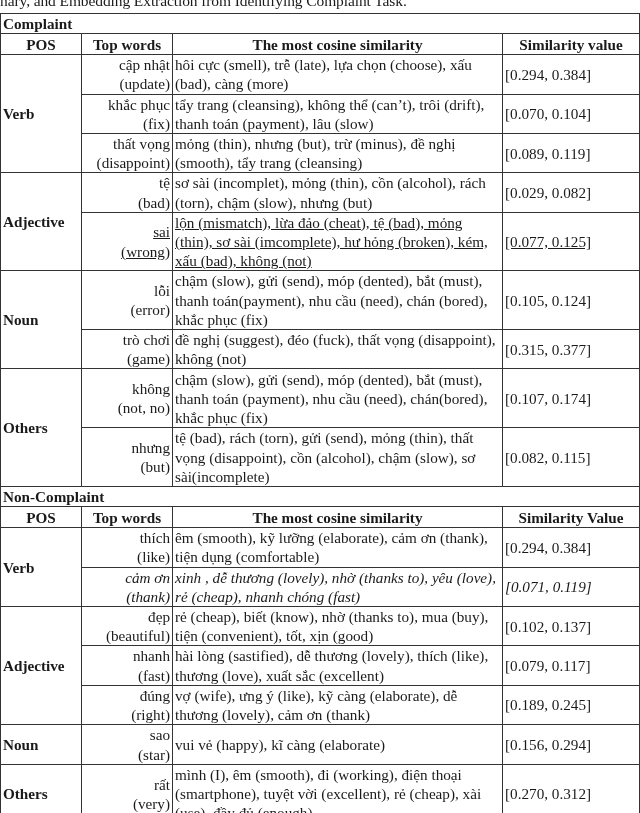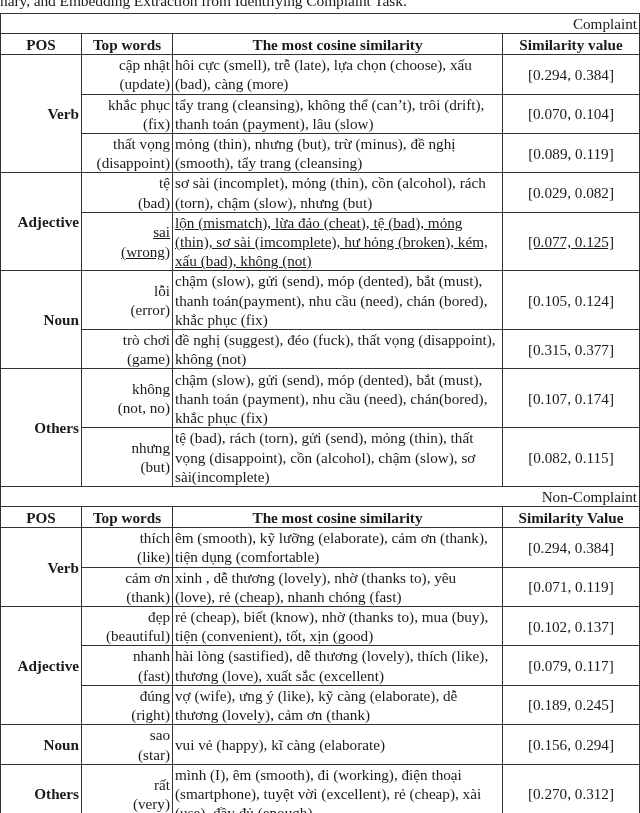--- a/index.html
+++ b/index.html
@@ -15,26 +15,26 @@
   }
   table.t {
     position:absolute; left:0; top:13px; width:639px;
     border-collapse:collapse; table-layout:fixed;
     font-family:"Liberation Serif",serif;
     font-size:15.2px; line-height:19.2px;
   }
   table.t td, table.t th {
     border:1.3px solid #333; padding:0 2px; vertical-align:middle;
   }
-  .sec { text-align:right; font-weight:normal; height:19px; }
+  .sec { text-align:left; font-weight:bold; height:19px; }
   .hdr th { font-weight:bold; text-align:center; height:20px; white-space:nowrap; }
-  .pos { text-align:right; font-weight:bold; }
+  .pos { text-align:left; font-weight:bold; }
   .top { text-align:right; }
   .cos { text-align:left; padding-left:2px;margin-left:34px; }
-  .val { text-align:center; white-space:nowrap; }
+  .val { white-space:nowrap; }
   col.c1 { width:81px; } col.c2 { width:91px; } col.c3 { width:330px; } col.c4 { width:137px; }
 </style>
 </head>
 <body>
 
 <div class="caption">nary, and Embedding Extraction from Identifying Complaint Task.</div>
 
 <table class="t" id="tbl">
   <colgroup>
       <col class="c1">
@@ -139,21 +139,21 @@
       </tr>
       <tr style="height: 38px;">
         <td rowspan="2" class="pos">Verb</td>
         <td class="top">
           <div>thích</div>
           <div>(like)</div>
         </td>
         <td class="cos">êm (smooth), kỹ lưỡng (elaborate), cảm ơn (thank), tiện dụng (comfortable)</td>
         <td class="val">[0.294, 0.384]</td>
       </tr>
-      <tr style="height: 39px;">
+      <tr style="height: 39px; font-style: italic;">
         <td class="top">
           <div>cảm ơn</div>
           <div>(thank)</div>
         </td>
         <td class="cos">xinh , dễ thương (lovely), nhờ (thanks to), yêu (love), rẻ (cheap), nhanh chóng (fast)</td>
         <td class="val">[0.071, 0.119]</td>
       </tr>
       <tr style="height: 38px;">
         <td rowspan="3" class="pos">Adjective</td>
         <td class="top">

